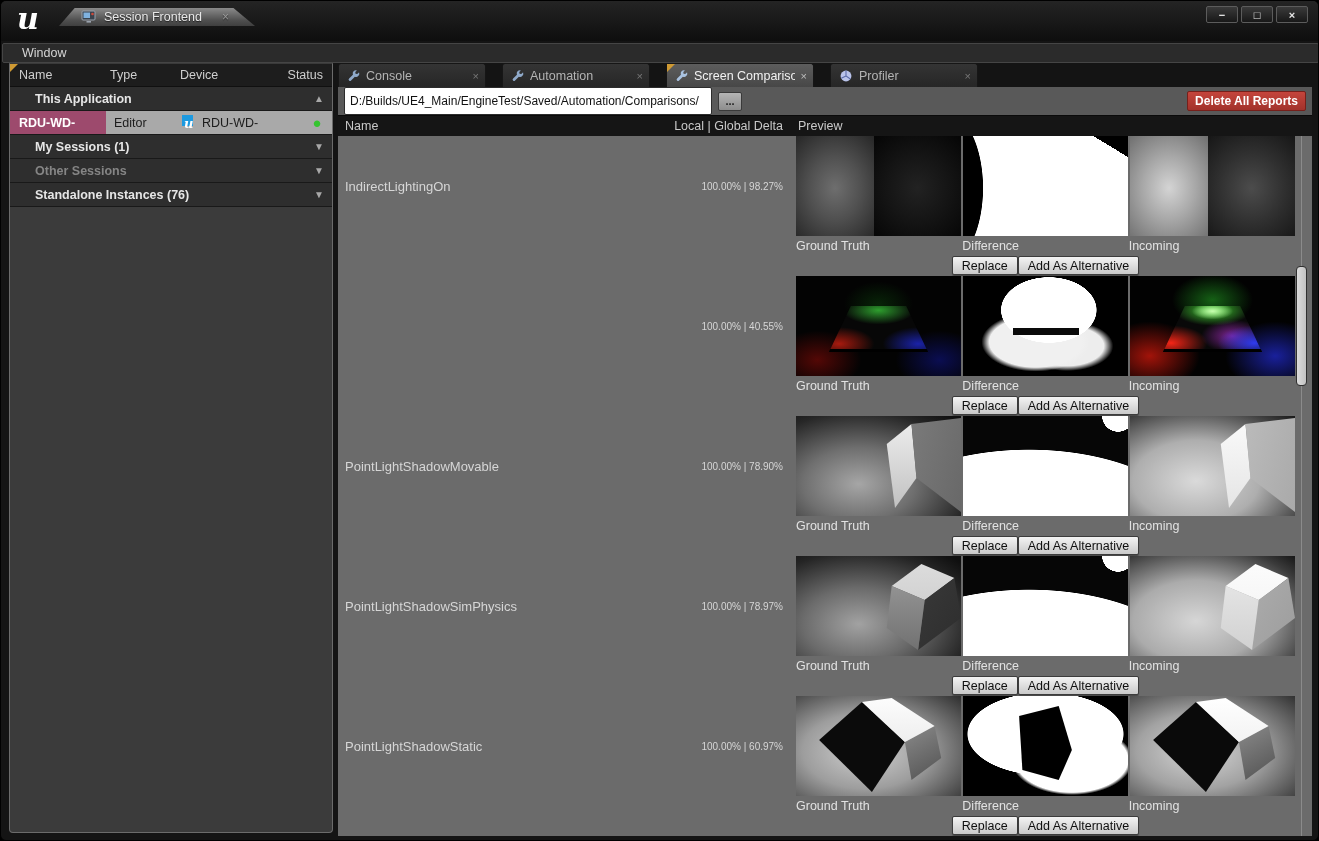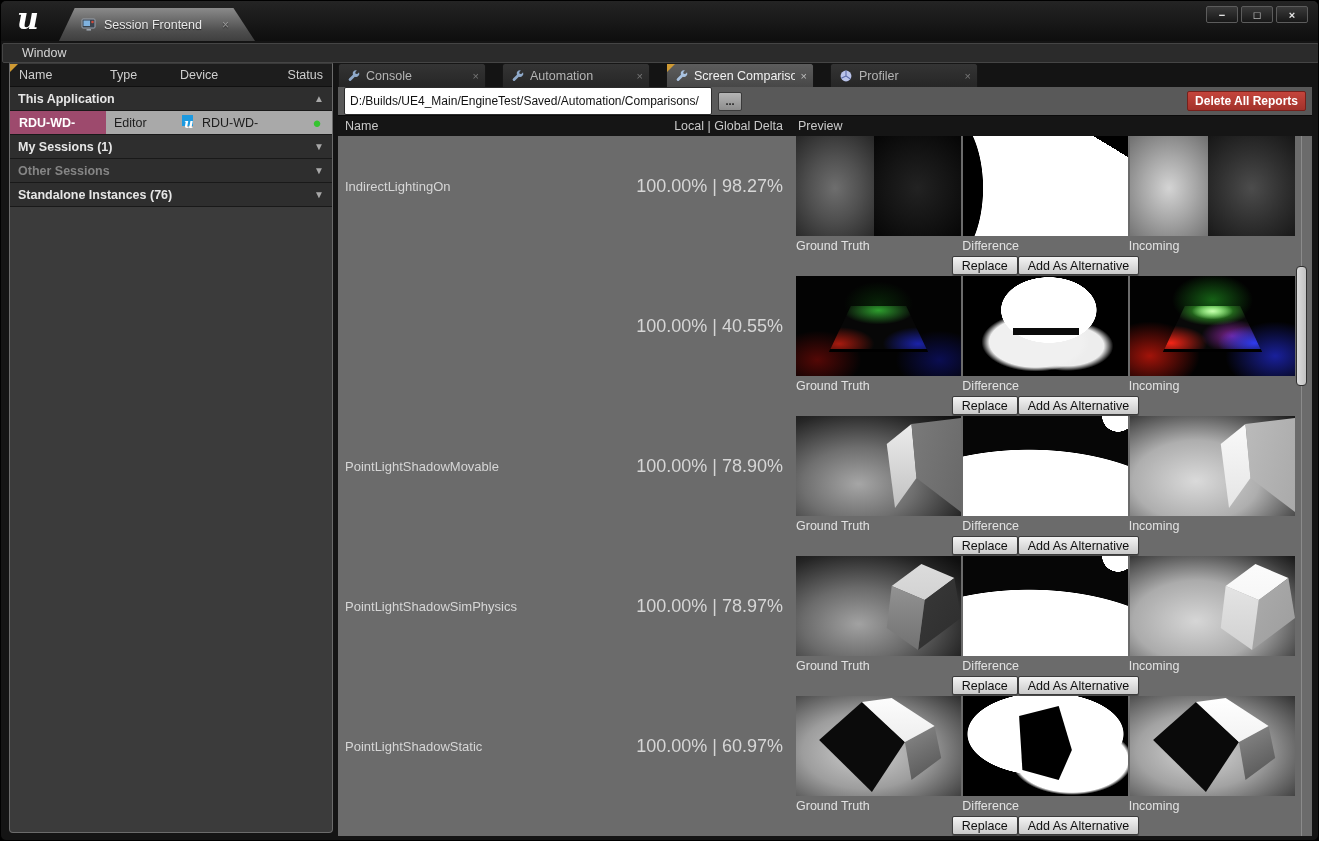--- a/index.html
+++ b/index.html
@@ -5,21 +5,21 @@
   * { margin:0; padding:0; box-sizing:border-box; }
   html,body { background:#000; }
   body { font-family:"Liberation Sans", sans-serif; }
   .app { position:relative; width:1319px; height:841px; background:#141414; border-radius:6px; overflow:hidden; border:1px solid #000; }
 
   
   .titlebar { position:absolute; left:0; top:0; width:100%; height:40px;
     background:linear-gradient(#242424,#0e0e0e); }
   .ue-logo { position:absolute; left:10px; top:2px; width:34px; height:34px; color:#fff;
     font-family:"DejaVu Serif", serif; font-style:italic; font-weight:bold; font-size:30px; line-height:32px; text-align:center; }
-  .doc-tab { position:absolute; left:58px; top:7px; width:196px; height:33px;
+  .doc-tab { position:absolute; left:58px; top:7px; width:196px; height:18px;
     background:linear-gradient(#8a8a8a,#4e4e4e 70%,#3f3f3f);
     clip-path:polygon(8% 0, 89% 0, 100% 100%, 0 100%);
     display:flex; align-items:center; gap:7px; padding:0 26px 0 22px;
     color:#e8e8e8; font-size:12.5px; text-shadow:0 1px 1px rgba(0,0,0,.6); cursor:pointer; }
   .doc-tab .tab-x { margin-left:auto; color:#9a9a9a; font-size:12px; }
   .win-controls { position:absolute; right:10px; top:5px; display:flex; gap:3px; }
   .win-btn { width:32px; height:17px; background:linear-gradient(#3a3a3a,#181818);
     border:1px solid #5c5c5c; border-radius:2px; color:#e8e8e8; font-size:11px; font-weight:bold;
     display:flex; align-items:center; justify-content:center; cursor:pointer; }
 
@@ -35,21 +35,21 @@
   .sb-header { position:relative; height:23px; background:#1d1d1d; border-bottom:1px solid #101010;
     display:flex; align-items:center; color:#cfcfcf; font-size:12.5px; }
   .corner-flag { position:absolute; left:0; top:0; width:0; height:0;
     border-top:8px solid #cf9a33; border-right:8px solid transparent; }
   .sb-col-name   { width:100px; padding-left:9px; }
   .sb-col-type   { width:70px; }
   .sb-col-device { flex:1; }
   .sb-col-status { width:52px; text-align:right; padding-right:9px; }
   .sb-group { height:24px; display:flex; align-items:center; padding:0 8px;
     background:#2e2e2e; border-bottom:1px solid #191919; cursor:pointer; }
-  .sb-group .lbl { color:#e6e6e6; font-weight:bold; font-size:12.5px; }
+  .sb-group .lbl { color:#e6e6e6; font-weight:bold; font-size:12.5px;margin-left:17px; }
   .sb-group.dim .lbl { color:#858585; }
   .sb-group .arrow { margin-left:auto; color:#a8a8a8; font-size:10px; }
   .sb-session { height:24px; display:flex; align-items:center; background:#a9a9a9;
     border-bottom:1px solid #191919; cursor:pointer; }
   .sess-name { width:96px; height:100%; background:#9d4a6d; color:#fff; font-weight:bold;
     font-size:12.5px; display:flex; align-items:center; padding-left:9px; }
   .sess-type { width:74px; color:#1c1c1c; font-size:12.5px; padding-left:8px; }
   .sess-device { flex:1; display:flex; align-items:center; gap:4px; color:#1c1c1c; font-size:12.5px; }
   .ue-mini { width:18px; height:16px; position:relative; }
   .ue-mini .sq { position:absolute; left:2px; top:0; width:11px; height:11px; background:#1d9ae0; }
@@ -91,21 +91,21 @@
   .lh-name { padding-left:7px; }
   .lh-delta { position:absolute; right:529px; }
   .lh-preview { position:absolute; left:460px; }
 
   
   .list { position:relative; height:700px; background:#6b6b6b; overflow:hidden; }
   .report-row { position:relative; height:140px; }
   .row-name { position:absolute; left:7px; top:0; height:100px; display:flex; align-items:center;
     color:#d6d6d6; font-size:13px; }
   .row-delta { position:absolute; right:529px; top:0; height:100px; display:flex; align-items:center;
-    color:#d6d6d6; font-size:18px; }
+    color:#d6d6d6; font-size:10px; }
   .previews { position:absolute; left:458px; top:0; width:499px; }
   .img-strip { display:flex; gap:2px; }
   .pimg { position:relative; width:165px; height:100px; background:#000; overflow:hidden; cursor:pointer; }
   .pimg::before, .pimg::after { content:""; position:absolute; }
   .plabels { display:flex; }
   .plabels span { width:165px; margin-right:2px; text-align:left; color:#e2e2e2; font-size:12.5px; padding-top:3px; }
   .pbuttons { display:flex; justify-content:center; gap:0; margin-top:3px; }
   .pbtn { height:19px; background:linear-gradient(#f4f4f4,#c9c9c9); border:1px solid #3c3c3c;
     border-radius:2px; color:#101010; font-size:12.5px; padding:0 9px; display:flex; align-items:center;
     cursor:pointer; box-shadow:0 1px 1px rgba(0,0,0,.35); }

